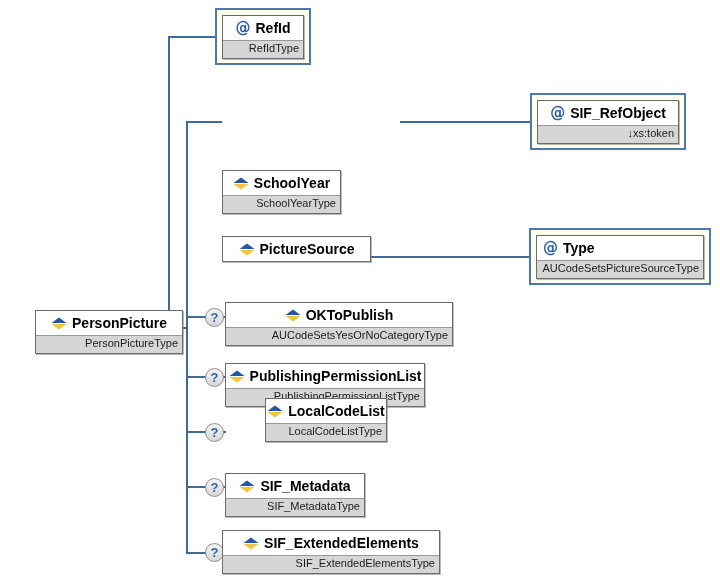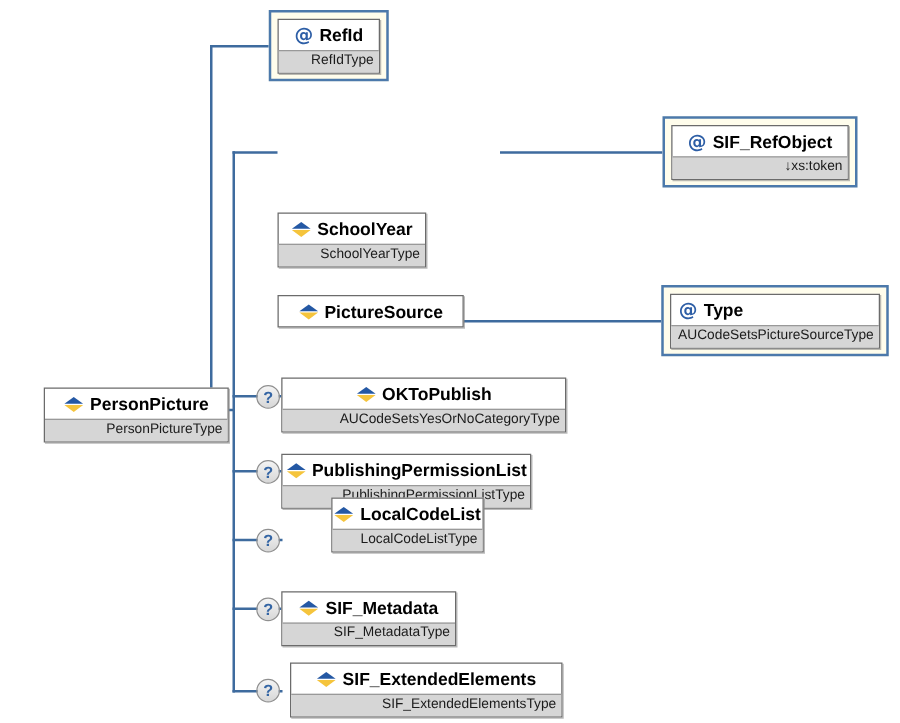--- a/index.html
+++ b/index.html
@@ -185,21 +185,21 @@
         <svg width="16" height="13" viewBox="0 0 16 13">
             <polygon points="8,0.5 15.5,6 8,6 0.5,6" fill="#2458a4"></polygon>
             <polygon points="0.5,7 8,7 15.5,7 8,12.5" fill="#f5c43c"></polygon>
           </svg>
       </span>
       <span>SIF_Metadata</span>
     </div>
     <div class="type">SIF_MetadataType</div>
   </div>
 
-  <div class="ebox" style="left:232px;top:530px;width:218px;">
+  <div class="ebox" style="left:222px;top:530px;width:218px;">
     <div class="title">
       <span class="dicon">
         <svg width="16" height="13" viewBox="0 0 16 13">
             <polygon points="8,0.5 15.5,6 8,6 0.5,6" fill="#2458a4"></polygon>
             <polygon points="0.5,7 8,7 15.5,7 8,12.5" fill="#f5c43c"></polygon>
           </svg>
       </span>
       <span>SIF_ExtendedElements</span>
     </div>
     <div class="type">SIF_ExtendedElementsType</div>

